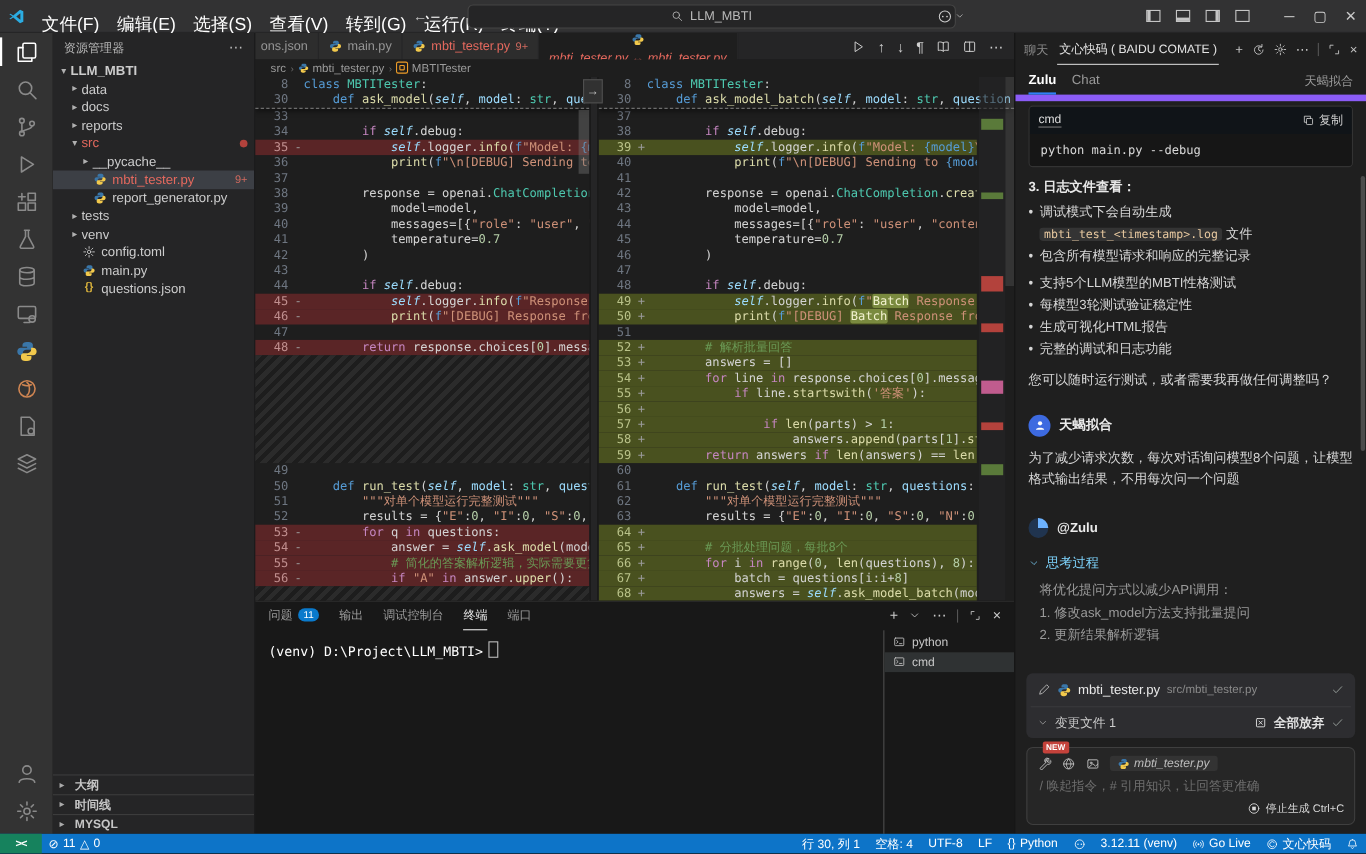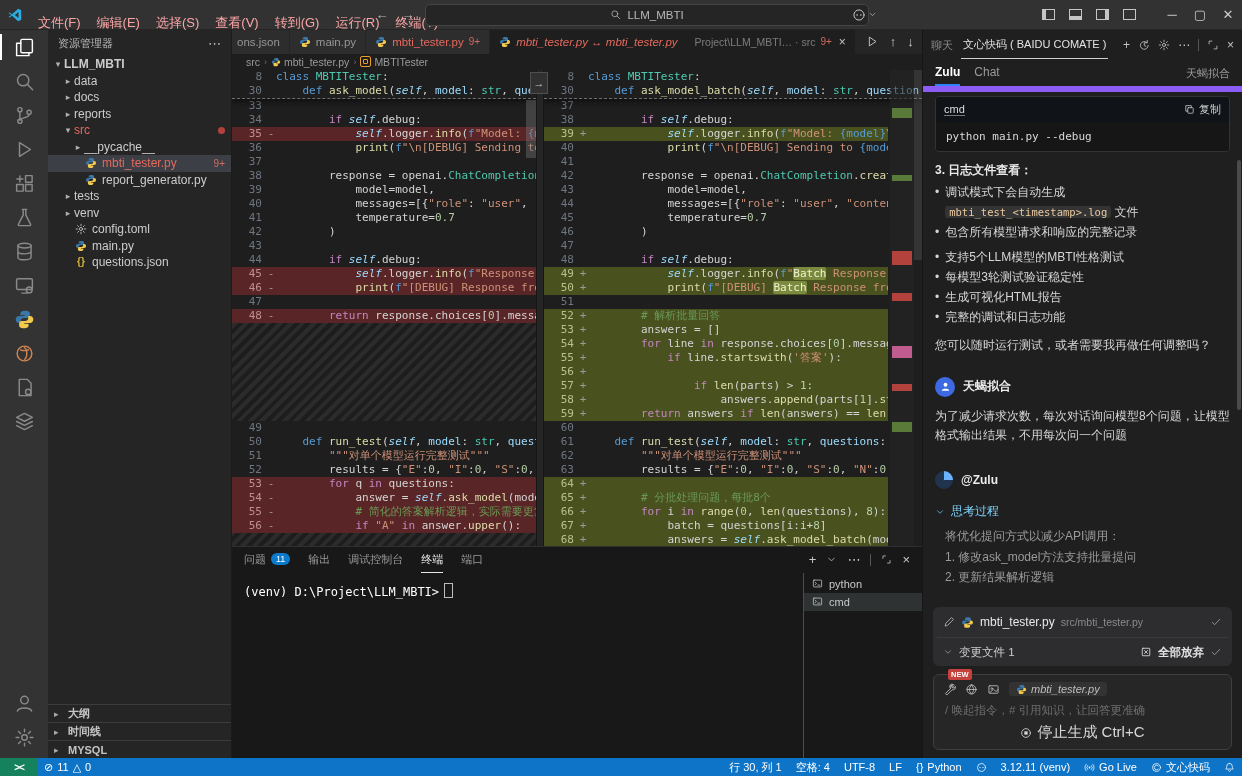--- a/index.html
+++ b/index.html
@@ -5,21 +5,21 @@
   html,body{margin:0;padding:0;background:#141414;}
   body{width:1242px;height:776px;position:relative;overflow:hidden;
        font-family:"Liberation Sans","DejaVu Sans",sans-serif;color:#cccccc;font-size:12px;
        -webkit-font-smoothing:antialiased;}
   .icon{display:inline-flex;align-items:center;justify-content:center;line-height:1;}
   .icon svg{width:1em;height:1em;display:block;}
   
   #titlebar{height:30px;background:#323233;display:flex;align-items:center;position:relative;border-bottom:1px solid #252526;box-sizing:border-box;}
   #vslogo{width:30px;display:flex;justify-content:center;font-size:16px;}
   #menus{display:flex;align-items:center;}
-  #menus .menu{padding:0 8px;color:#fca5a5;font-size:13px;cursor:default;margin-top:16px;}
+  #menus .menu{padding:0 8px;color:#ffffff;font-size:16px;cursor:default;margin-top:16px;}
   #cmdcenter{position:absolute;left:50%;transform:translateX(-50%);display:flex;align-items:center;gap:8px;}
   .navarrow{color:#bbb;font-size:13px;width:18px;text-align:center;}
   #searchbox{width:442px;height:20px;background:#252526;border:1px solid #454545;border-radius:5px;
      display:flex;align-items:center;justify-content:center;gap:6px;color:#b9b9b9;font-size:11.5px;}
   #titlebar-right{margin-left:auto;display:flex;align-items:center;height:100%;}
   #copilot-wrap{position:absolute;left:852px;display:flex;align-items:center;gap:2px;color:#ccc;font-size:14px;}
   .layout-icons{display:flex;align-items:center;gap:14px;margin-right:22px;color:#c5c5c5;font-size:13px;}
   .boxicon{width:11px;height:9px;border:1px solid #c5c5c5;display:inline-block;position:relative;}
   .boxicon.left:after{content:"";position:absolute;left:0;top:0;bottom:0;width:3px;background:#c5c5c5;}
   .boxicon.bottom:after{content:"";position:absolute;left:0;right:0;bottom:0;height:3px;background:#c5c5c5;}
@@ -45,21 +45,21 @@
   .tree-row .badge{margin-left:auto;font-size:10px;color:#d16a5f;}
   .tree-row .moddot{margin-left:auto;width:7px;height:7px;border-radius:50%;background:#b3423c;}
   .err{color:#e5695e;}
   #sb-sections{position:absolute;left:0;right:0;bottom:0;}
   .sb-section{height:17px;border-top:1px solid #3c3c3c;display:flex;align-items:center;padding:0 6px;font-size:11px;font-weight:bold;color:#c5c5c5;gap:4px;}
   .sb-section .twist{font-size:9px;color:#aaa;width:10px;}
   
   #center{width:690px;display:flex;flex-direction:column;background:#1e1e1e;}
   #tabbar{height:24px;background:#252526;display:flex;align-items:stretch;}
   .tab{display:flex;align-items:center;gap:5px;padding:0 9px;background:#2d2d2d;border-right:1px solid #252526;font-size:11.5px;color:#969696;white-space:nowrap;}
-  .tab.active{background:#1e1e1e;color:#d7d7d7;}
+  .tab.active{background:#1e1e1e;color:#d7d7d7;flex-direction:column;}
   .tab .tname.err{color:#e5695e;}
   .tab.italic .tname{font-style:italic;}
   .tab .desc{color:#7d7d7d;font-size:10.5px;padding-left:12px;}
   .tab .badge{font-size:10px;color:#d16a5f;}
   .tab .close{color:#c5c5c5;font-size:12px;margin-left:2px;}
   .tab.partial{max-width:50px;overflow:hidden;padding-left:5px;}
   #edactions{margin-left:auto;display:flex;align-items:center;gap:11px;padding:0 10px;color:#cfcfcf;font-size:13px;}
   #breadcrumb{height:16px;display:flex;align-items:center;padding-left:14px;gap:4px;font-size:10.5px;color:#9b9b9b;background:#1e1e1e;}
   #breadcrumb .sep{color:#6f6f6f;font-size:9px;}
   #breadcrumb .ficon{font-size:10px;display:inline-flex;}
@@ -143,21 +143,21 @@
   #changecard .path{color:#8a8a8a;font-size:10.5px;overflow:hidden;text-overflow:ellipsis;white-space:nowrap;}
   #changecard .r2{height:28px;display:flex;align-items:center;gap:6px;padding:0 6px;border-top:1px solid #3a3a3c;font-size:11.5px;}
   #changecard .r2 .right{margin-left:auto;display:flex;align-items:center;gap:6px;font-weight:bold;color:#e3e3e3;}
   .checkic{color:#9da5a0;font-size:12px;}
   #inputcard{background:#262626;border:1px solid #3f3f3f;border-radius:6px;padding:7px 9px;position:relative;}
   #inputcard .tools{display:flex;align-items:center;gap:9px;color:#b9b9b9;font-size:13px;}
   .newbadge{position:absolute;top:-6px;left:14px;background:#c4423b;color:#fff;font-size:7.5px;padding:1px 3px;border-radius:2px;font-weight:bold;}
   .ctxchip{display:flex;align-items:center;gap:4px;background:#333;border-radius:3px;padding:1px 7px;font-size:11px;color:#bdbdbd;font-style:italic;}
   #chatinput{width:100%;background:transparent;border:none;outline:none;color:#ddd;font-size:11.5px;margin-top:7px;font-family:inherit;}
   #chatinput::placeholder{color:#6e6e6e;}
-  #stoprow{display:flex;justify-content:center;align-items:center;gap:5px;color:#d8d8d8;font-size:15px;margin-top:6px;}
+  #stoprow{display:flex;justify-content:flex-end;align-items:center;gap:5px;color:#d8d8d8;font-size:10px;margin-top:6px;}
   #comate-scroll{position:absolute;right:1px;top:130px;width:4px;height:250px;background:#4b4b4b;border-radius:2px;}
   
   #statusbar{position:absolute;left:0;right:0;bottom:0;height:18px;background:#0d74c8;display:flex;align-items:center;color:#fff;font-size:11px;}
   #remote-seg{width:38px;height:100%;background:#16825d;display:flex;align-items:center;justify-content:center;font-weight:bold;font-size:10px;letter-spacing:-1px;}
   .sb-item{display:flex;align-items:center;gap:4px;padding:0 6px;height:100%;}
   #sb-right{margin-left:auto;display:flex;align-items:center;}
   #sb-right .sb-item{padding:0 7px;}
 </style>
 </head>
 <body>

